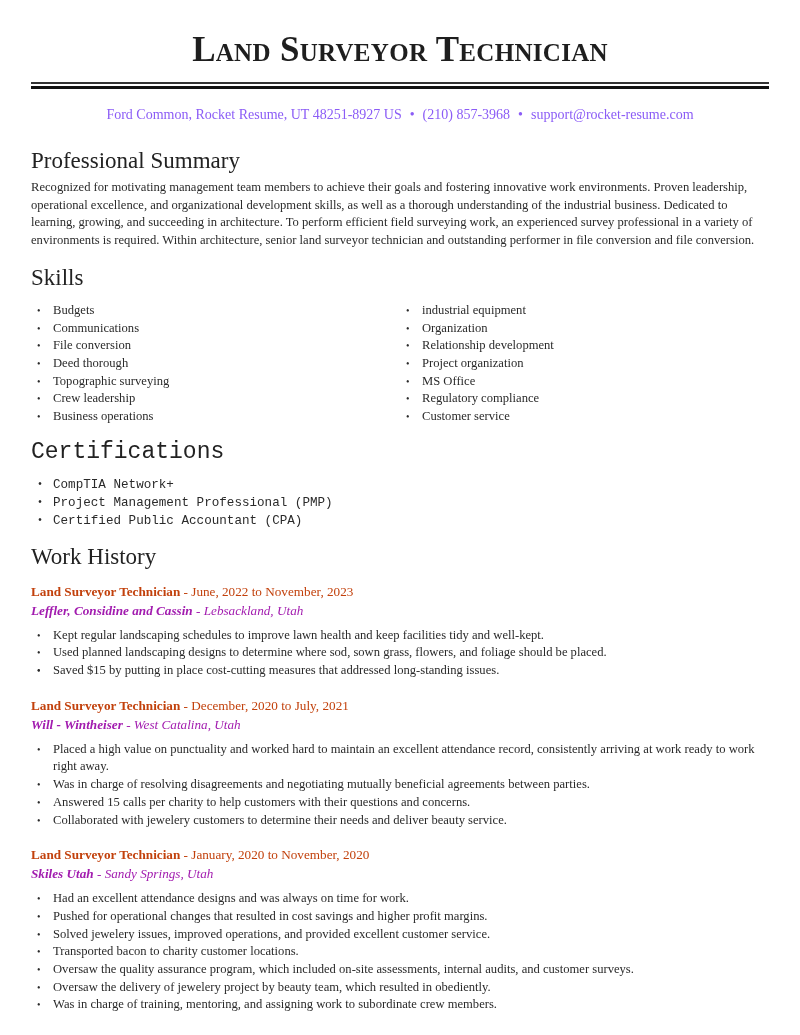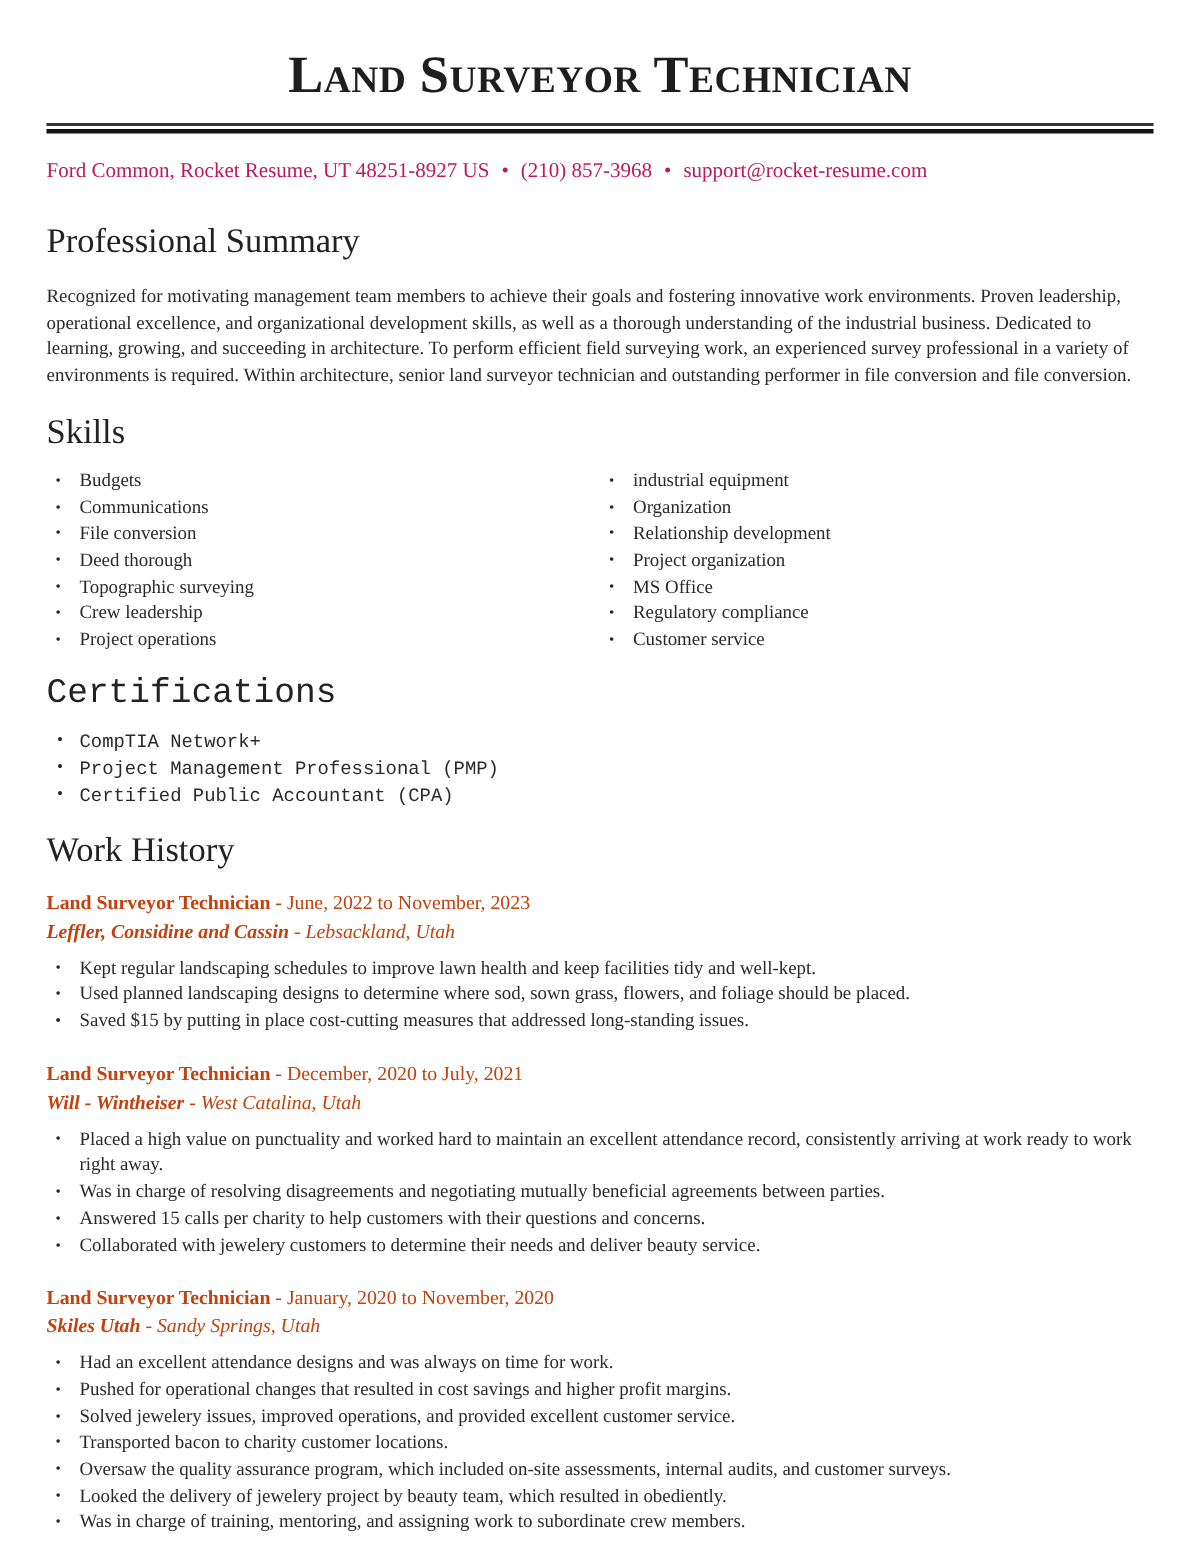--- a/index.html
+++ b/index.html
@@ -23,39 +23,39 @@
       line-height: 40px;
       color: #1e1e1e;
     }
     .rule {
       margin-top: 4px;
       border-top: 2px solid #333;
       border-bottom: 3px solid #111;
       height: 2px;
     }
     .contact {
-      text-align: left;
+      text-align: center;
       font-size: 14px;
       margin-top: 17px;
       line-height: 18px;
-      color: #be185d;
+      color: #8b5cf6;
     }
     .contact .sep { padding: 0 8px; }
     h2 {
       font-weight: normal;
       font-size: 23px;
       margin: 0;
       line-height: 28px;
       color: #222;
     }
     .section-summary { margin-top: 23px; }
     .summary-text {
       font-size: 12.6px;
       line-height: 17.7px;
-      margin-top: 14px;
+      margin-top: 4px;
       color: #2a2a2a;
     }
     .section-skills { margin-top: 14px; }
     .skills {
       display: flex;
       margin-top: 10px;
     }
     .skills ul { width: 364px; }
     ul {
       margin: 0;
@@ -83,21 +83,21 @@
     .job-title-line {
       font-size: 13.2px;
       line-height: 19px;
       color: #c2410c;
     }
     .job-title-line b { font-weight: bold; }
     .job-company-line {
       font-size: 13.2px;
       line-height: 19px;
       font-style: italic;
-      color: #c2410c;
+      color: #a21caf;
     }
     .job-company-line b { font-weight: bold; }
     .job ul { margin-top: 7px; }
   </style>
 </head>
 <body>
 
 <div class="page">
 
   <header>
@@ -116,21 +116,21 @@
   <section class="section-skills">
     <h2>Skills</h2>
     <div class="skills">
       <ul>
         <li><span class="bullet">•</span><span>Budgets</span></li>
         <li><span class="bullet">•</span><span>Communications</span></li>
         <li><span class="bullet">•</span><span>File conversion</span></li>
         <li><span class="bullet">•</span><span>Deed thorough</span></li>
         <li><span class="bullet">•</span><span>Topographic surveying</span></li>
         <li><span class="bullet">•</span><span>Crew leadership</span></li>
-        <li><span class="bullet">•</span><span>Project operations</span></li>
+        <li><span class="bullet">•</span><span>Business operations</span></li>
       </ul>
       <ul>
         <li><span class="bullet">•</span><span>industrial equipment</span></li>
         <li><span class="bullet">•</span><span>Organization</span></li>
         <li><span class="bullet">•</span><span>Relationship development</span></li>
         <li><span class="bullet">•</span><span>Project organization</span></li>
         <li><span class="bullet">•</span><span>MS Office</span></li>
         <li><span class="bullet">•</span><span>Regulatory compliance</span></li>
         <li><span class="bullet">•</span><span>Customer service</span></li>
       </ul>
@@ -173,19 +173,19 @@
 
     <div class="job">
       <div class="job-title-line"><b>Land Surveyor Technician</b><span> - January, 2020 to November, 2020</span></div>
       <div class="job-company-line"><b>Skiles Utah</b><span> - Sandy Springs, Utah</span></div>
       <ul>
         <li><span class="bullet">•</span><span>Had an excellent attendance designs and was always on time for work.</span></li>
         <li><span class="bullet">•</span><span>Pushed for operational changes that resulted in cost savings and higher profit margins.</span></li>
         <li><span class="bullet">•</span><span>Solved jewelery issues, improved operations, and provided excellent customer service.</span></li>
         <li><span class="bullet">•</span><span>Transported bacon to charity customer locations.</span></li>
         <li><span class="bullet">•</span><span>Oversaw the quality assurance program, which included on-site assessments, internal audits, and customer surveys.</span></li>
-        <li><span class="bullet">•</span><span>Looked the delivery of jewelery project by beauty team, which resulted in obediently.</span></li>
+        <li><span class="bullet">•</span><span>Oversaw the delivery of jewelery project by beauty team, which resulted in obediently.</span></li>
         <li><span class="bullet">•</span><span>Was in charge of training, mentoring, and assigning work to subordinate crew members.</span></li>
       </ul>
     </div>
   </section>
 
 </div>
 
 </body></html>

